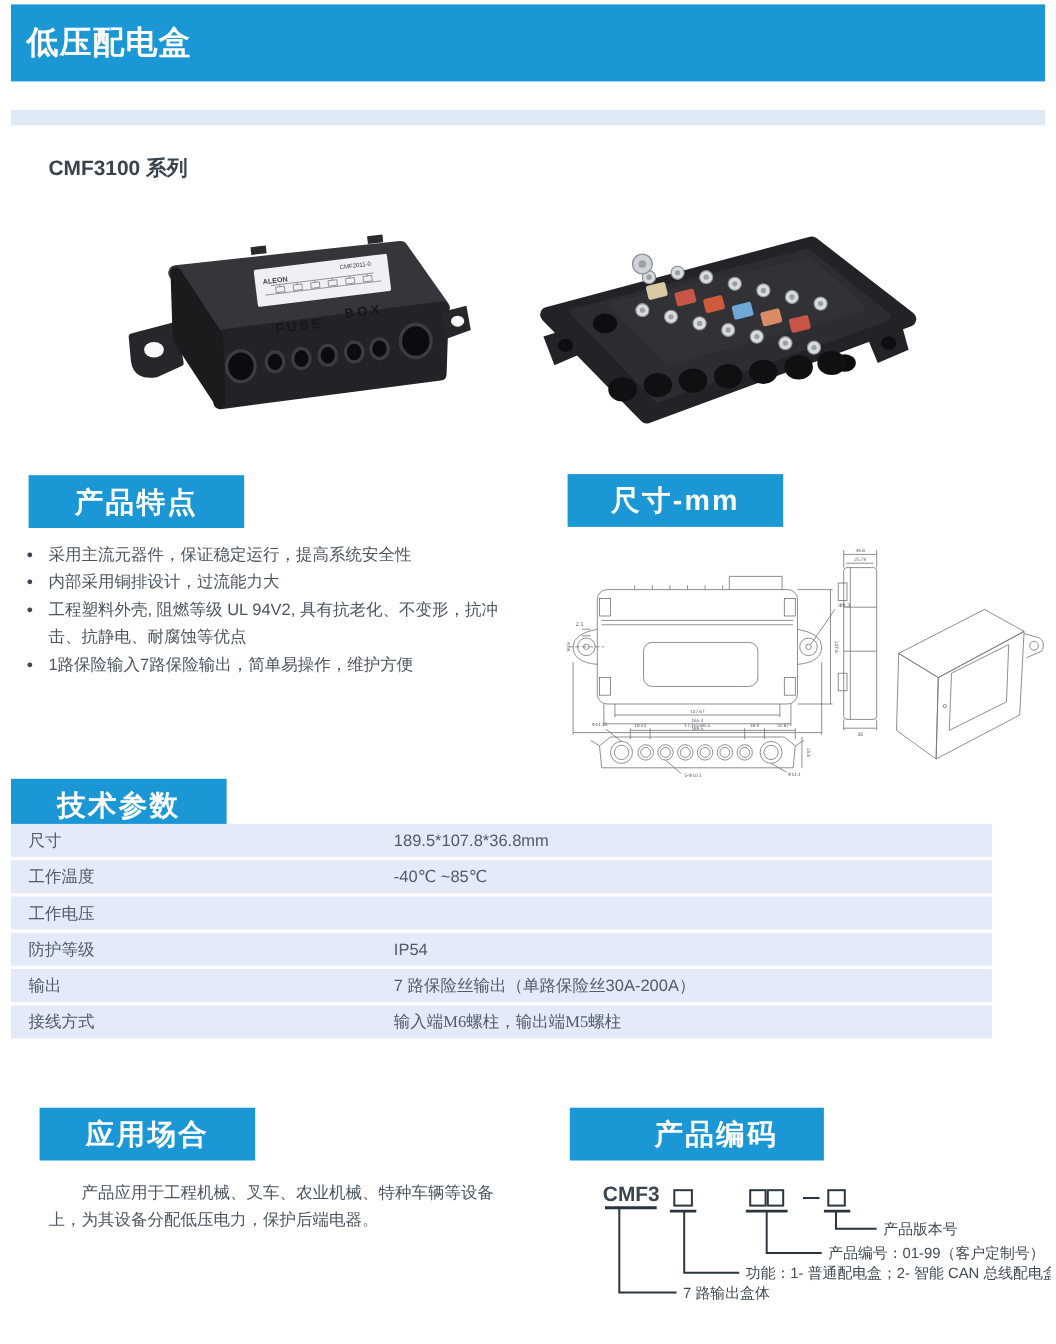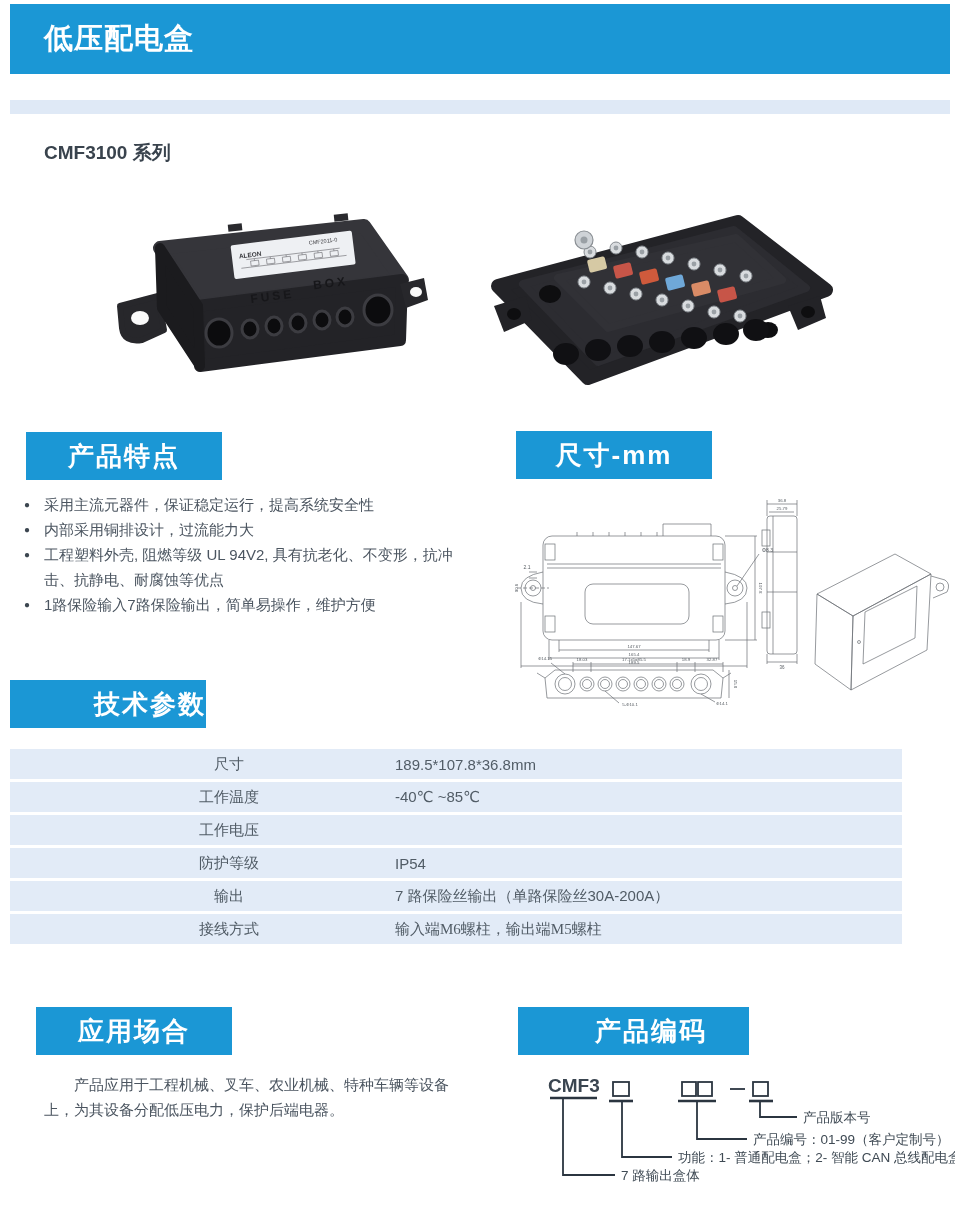--- a/index.html
+++ b/index.html
@@ -2,49 +2,49 @@
 <html><head>
 <meta charset="utf-8">
 <style>
   html,body{margin:0;padding:0;background:#ffffff;}
   .page{position:relative;width:960px;height:1222px;background:#ffffff;overflow:hidden;
         font-family:"Liberation Sans","DejaVu Sans",sans-serif;}
 
   
   .titlebar{position:absolute;left:10px;top:4px;width:940px;height:70px;background:#1b97d5;
             display:flex;align-items:center;}
-  .titlebar h1{margin:0;padding-left:34px;color:#ffffff;font-size:29px;font-weight:700;letter-spacing:1px;}
+  .titlebar h1{margin:0;padding-left:14px;color:#ffffff;font-size:29px;font-weight:700;letter-spacing:1px;}
   .stripe{position:absolute;left:10px;top:100px;width:940px;height:14px;background:#dfe9f6;}
   .series{position:absolute;left:44px;top:140px;margin:0;font-size:19px;font-weight:700;color:#39434d;}
 
   
   .chip{position:absolute;width:196px;height:48px;background:#1b97d5;color:#ffffff;
         display:flex;align-items:center;justify-content:center;
         font-size:26px;font-weight:700;letter-spacing:2px;}
   .chip-features{left:10px;top:432px;margin-left:16px;}
   .chip-dims{left:516px;top:431px;}
-  .chip-specs{left:10px;top:680px;justify-content:flex-end;}
+  .chip-specs{left:10px;top:708px;}
   .chip-app{left:10px;top:1007px;margin-left:26px;}
   .chip-code{left:518px;top:1007px;padding-left:35px;}
 
   
   .photo-left{position:absolute;left:82px;top:188px;}
   .photo-right{position:absolute;left:438px;top:178px;}
 
   
   .features{position:absolute;left:24px;top:492px;width:452px;}
   .features ul{list-style:none;margin:0;padding:0;}
   .features li{position:relative;padding-left:20px;font-size:15px;line-height:25px;color:#4b5560;}
   .features .dot{position:absolute;left:0;top:0;font-size:10px;line-height:25px;color:#3c4650;}
 
   
   .spec-table{position:absolute;left:10px;top:749px;width:892px;}
   .spec-row{display:flex;align-items:center;height:30px;margin-bottom:3px;background:#e2ebf7;
             font-size:15px;color:#515c66;}
-  .spec-label{flex:0 0 332px;padding-left:53px;text-align:center;}
+  .spec-label{flex:0 0 332px;padding-left:16px;}
   .spec-value{flex:1;}
   .spec-row.serif{font-family:"Liberation Serif","DejaVu Serif",serif;}
 
   
   .app-text{position:absolute;left:44px;top:1072px;width:414px;margin:0;
             font-size:15px;line-height:25px;color:#4b5560;text-indent:2em;}
 
   
   svg text{font-family:"Liberation Sans","DejaVu Sans",sans-serif;}
   .dims-svg{position:absolute;left:515px;top:492px;}

